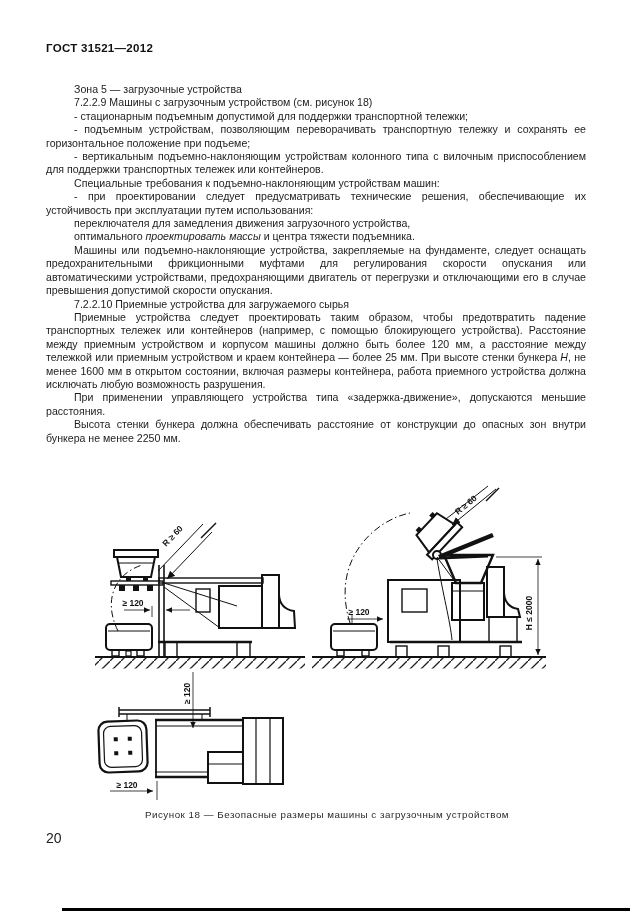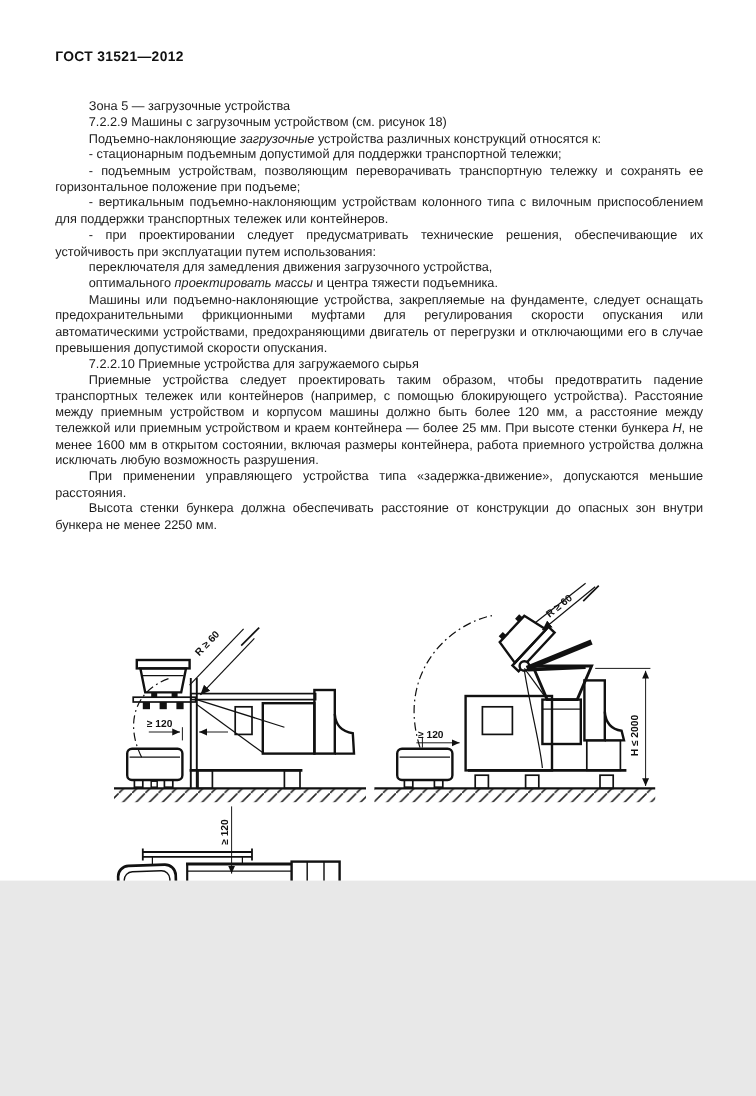--- a/index.html
+++ b/index.html
@@ -1,56 +1,56 @@
 <!DOCTYPE html>
 <html><head>
 <meta charset="utf-8">
 <style>
   html,body{margin:0;padding:0;background:#e8e8e8;}
   .page{
-    position:relative;width:630px;height:734px;background:#ffffff;
+    position:relative;width:630px;height:913px;background:#ffffff;
     font-family:"Liberation Sans",sans-serif;color:#1c1c1c;overflow:hidden;
   }
   .gost-header{
     position:absolute;left:46px;top:42px;font-size:11.5px;font-weight:bold;
     letter-spacing:.3px;color:#111;
   }
   .doc-body{
     position:absolute;left:46px;top:83px;width:540px;
     font-size:10.6px;line-height:13.4px;text-align:justify;
   }
   .doc-body p{margin:0;text-indent:28px;}
   .it{font-style:italic;}
   .fig-svg{position:absolute;left:0;top:485px;}
   .fig-caption{
     position:absolute;left:0;top:809px;width:630px;text-align:center;
     font-size:9.8px;letter-spacing:.5px;color:#2a2a2a;margin-left:12px;
   }
   .page-number{
-    position:absolute;left:46px;top:830px;font-size:10px;color:#222;margin-left:18px;
+    position:absolute;left:46px;top:830px;font-size:14px;color:#222;
   }
   .scan-edge{
     position:absolute;left:62px;right:0;top:908px;height:3px;background:#000;
   }
   svg text{font-family:"Liberation Sans",sans-serif;font-weight:bold;font-size:8.5px;fill:#111;}
 </style>
 </head>
 <body>
 
 <div class="page">
 
   <div class="gost-header">ГОСТ 31521—2012</div>
 
   <div class="doc-body">
       <p><span>Зона 5 — загрузочные устройства</span></p>
       <p><span>7.2.2.9 Машины с загрузочным устройством (см. рисунок 18)</span></p>
-      <p><span>Подъемно-наклоняющие </span><span class="it">загрузочные</span><span> устройства различных конструкций относятся к:</span></p>
       <p><span>- стационарным подъемным допустимой для поддержки транспортной тележки;</span></p>
       <p><span>- подъемным устройствам, позволяющим переворачивать транспортную тележку и сохранять ее горизонтальное положение при подъеме;</span></p>
       <p><span>- вертикальным подъемно-наклоняющим устройствам колонного типа с вилочным приспособлением для поддержки транспортных тележек или контейнеров.</span></p>
+      <p><span>Специальные требования к подъемно-наклоняющим устройствам машин:</span></p>
       <p><span>- при проектировании следует предусматривать технические решения, обеспечивающие их устойчивость при эксплуатации путем использования:</span></p>
       <p><span>переключателя для замедления движения загрузочного устройства,</span></p>
       <p><span>оптимального </span><span class="it">проектировать массы</span><span> и центра тяжести подъемника.</span></p>
       <p><span>Машины или подъемно-наклоняющие устройства, закрепляемые на фундаменте, следует оснащать предохранительными фрикционными муфтами для регулирования скорости опускания или автоматическими устройствами, предохраняющими двигатель от перегрузки и отключающими его в случае превышения допустимой скорости опускания.</span></p>
       <p><span>7.2.2.10 Приемные устройства для загружаемого сырья</span></p>
       <p><span>Приемные устройства следует проектировать таким образом, чтобы предотвратить падение транспортных тележек или контейнеров (например, с помощью блокирующего устройства). Расстояние между приемным устройством и корпусом машины должно быть более 120 мм, а расстояние между тележкой или приемным устройством и краем контейнера — более 25 мм. При высоте стенки бункера </span><span class="it">H</span><span>, не менее 1600 мм в открытом состоянии, включая размеры контейнера, работа приемного устройства должна исключать любую возможность разрушения.</span></p>
       <p><span>При применении управляющего устройства типа «задержка-движение», допускаются меньшие расстояния.</span></p>
       <p><span>Высота стенки бункера должна обеспечивать расстояние от конструкции до опасных зон внутри бункера не менее 2250 мм.</span></p>
     </div>
 

